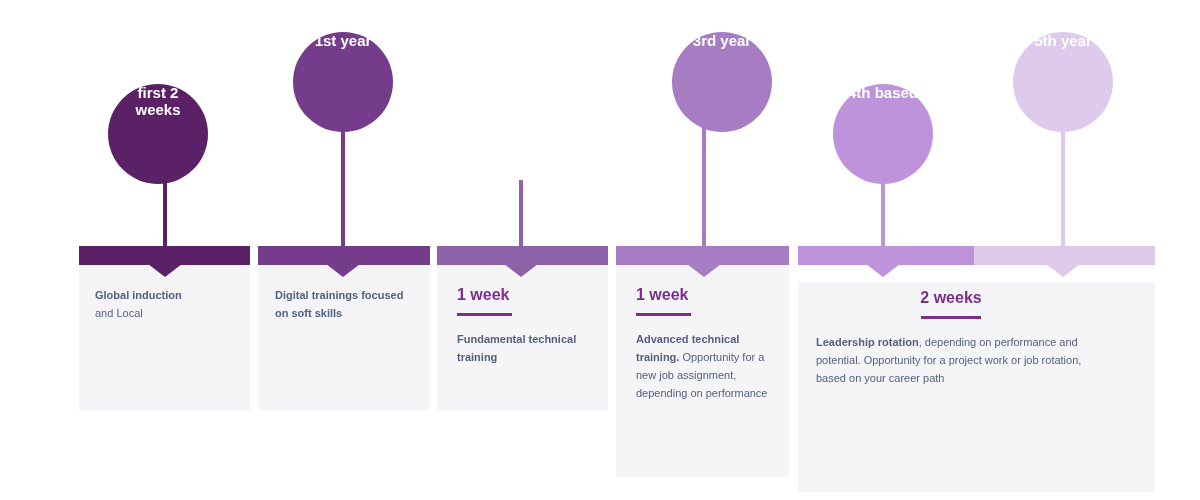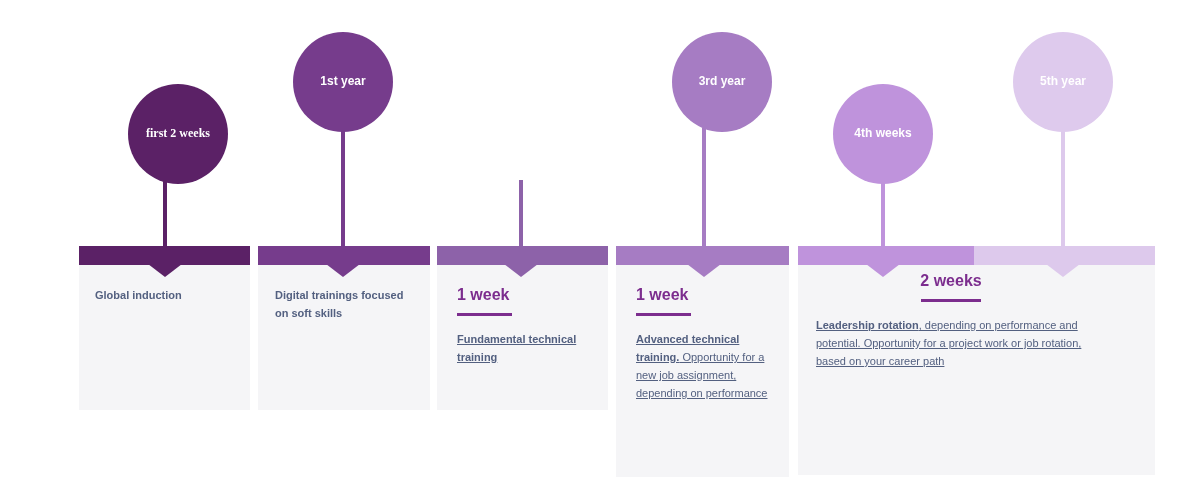--- a/index.html
+++ b/index.html
@@ -6,25 +6,25 @@
   body{
     width:1200px;height:500px;position:relative;overflow:hidden;
     font-family:"Liberation Sans","DejaVu Sans",sans-serif;
     -webkit-font-smoothing:antialiased;
   }
   .stage{position:absolute;inset:0;}
 
   
   .circle{
     position:absolute;width:100px;height:100px;border-radius:50%;
-    display:flex;align-items:center;justify-content:center;text-align:center;
-    color:#ffffff;font-weight:bold;font-size:12px;line-height:1.15;
+    display:flex;align-items:flex-start;justify-content:center;text-align:center;
+    color:#ffffff;font-weight:bold;font-size:15px;line-height:1.15;
     padding:0 13px;box-sizing:border-box;
   }
-  .circle-1{left:128px;top:84px;background:var(--c1);font-family:Liberation Serif, serif;}
+  .circle-1{left:108px;top:84px;background:var(--c1);}
   .circle-2{left:293px;top:32px;background:var(--c2);}
   .circle-3{left:471px;top:84px;background:var(--c3);}
   .circle-4{left:672px;top:32px;background:var(--c4);}
   .circle-5{left:833px;top:84px;background:var(--c5);}
   .circle-6{left:1013px;top:32px;background:var(--c6);}
 
   
   .stem{position:absolute;width:4px;}
   .stem-1{left:163px;top:180px;height:70px;background:var(--c1);}
   .stem-2{left:341px;top:128px;height:122px;background:var(--c2);}
@@ -32,21 +32,21 @@
   .stem-4{left:702px;top:128px;height:122px;background:var(--c4);}
   .stem-5{left:881px;top:180px;height:70px;background:var(--c5);}
   .stem-6{left:1061px;top:128px;height:122px;background:var(--c6bar);}
 
   
   .box{position:absolute;top:265px;background:var(--box-bg);box-sizing:border-box;color:var(--text);}
   .box-1{left:79px;width:171px;height:145px;padding:21px 12px 0 16px;}
   .box-2{left:258px;width:172px;height:145px;padding:21px 14px 0 17px;}
   .box-3{left:437px;width:171px;height:145px;padding:21px 12px 0 20px;}
   .box-4{left:616px;width:173px;height:212px;padding:21px 12px 0 20px;}
-  .box-5{left:798px;width:357px;height:210px;padding:7px 69px 0 18px;}
+  .box-5{left:798px;width:357px;height:210px;padding:7px 69px 0 18px;margin-top:17px;}
 
   
   .bar{position:absolute;top:246px;height:19px;}
   .bar-1{left:79px;width:171px;background:var(--c1);}
   .bar-2{left:258px;width:172px;background:var(--c2);}
   .bar-3{left:437px;width:171px;background:var(--c3);}
   .bar-4{left:616px;width:173px;background:var(--c4);}
   .bar-5a{left:798px;width:176px;background:var(--c5);}
   .bar-5b{left:974px;width:181px;background:var(--c6bar);}
 
@@ -60,21 +60,21 @@
   .tri-4{left:687px;border-top-color:var(--c4);}
   .tri-5{left:866px;border-top-color:var(--c5);}
   .tri-6{left:1046px;border-top-color:var(--c6bar);}
 
   
   .duration{font-size:16px;font-weight:bold;color:var(--accent);line-height:18px;margin:0;}
   .rule{height:3px;width:55px;background:var(--accent);margin:9px 0 0 0;border:none;}
   .box-5 .duration{text-align:center;}
   .box-5 .rule{margin:9px auto 0 auto;width:60px;}
   .desc{font-size:11px;line-height:18px;margin:0;}
-  .desc.mt{margin-top:14px;text-decoration:underline;}
+  .desc.mt{margin-top:14px;}
   .bold{font-weight:bold;}
   .blockline{display:block;}
 </style>
 </head>
 <body>
 
 <div class="stage">
 
   <div class="stem stem-1"></div>
   <div class="stem stem-2"></div>
@@ -86,29 +86,30 @@
   <div class="circle circle-1">
     <span>first 2 weeks</span>
   </div>
   <div class="circle circle-2">
     <span>1st year</span>
   </div>
   <div class="circle circle-4">
     <span>3rd year</span>
   </div>
   <div class="circle circle-5">
-    <span>4th weeks</span>
+    <span>4th based</span>
   </div>
   <div class="circle circle-6">
     <span>5th year</span>
   </div>
 
   <div class="box box-1">
     <p class="desc">
       <span class="bold blockline">Global induction</span>
+      <span class="blockline">and Local</span>
     </p>
   </div>
 
   <div class="box box-2">
     <p class="desc bold">Digital trainings focused on soft skills</p>
   </div>
 
   <div class="box box-3">
     <p class="duration">1 week</p>
     <div class="rule"></div>

